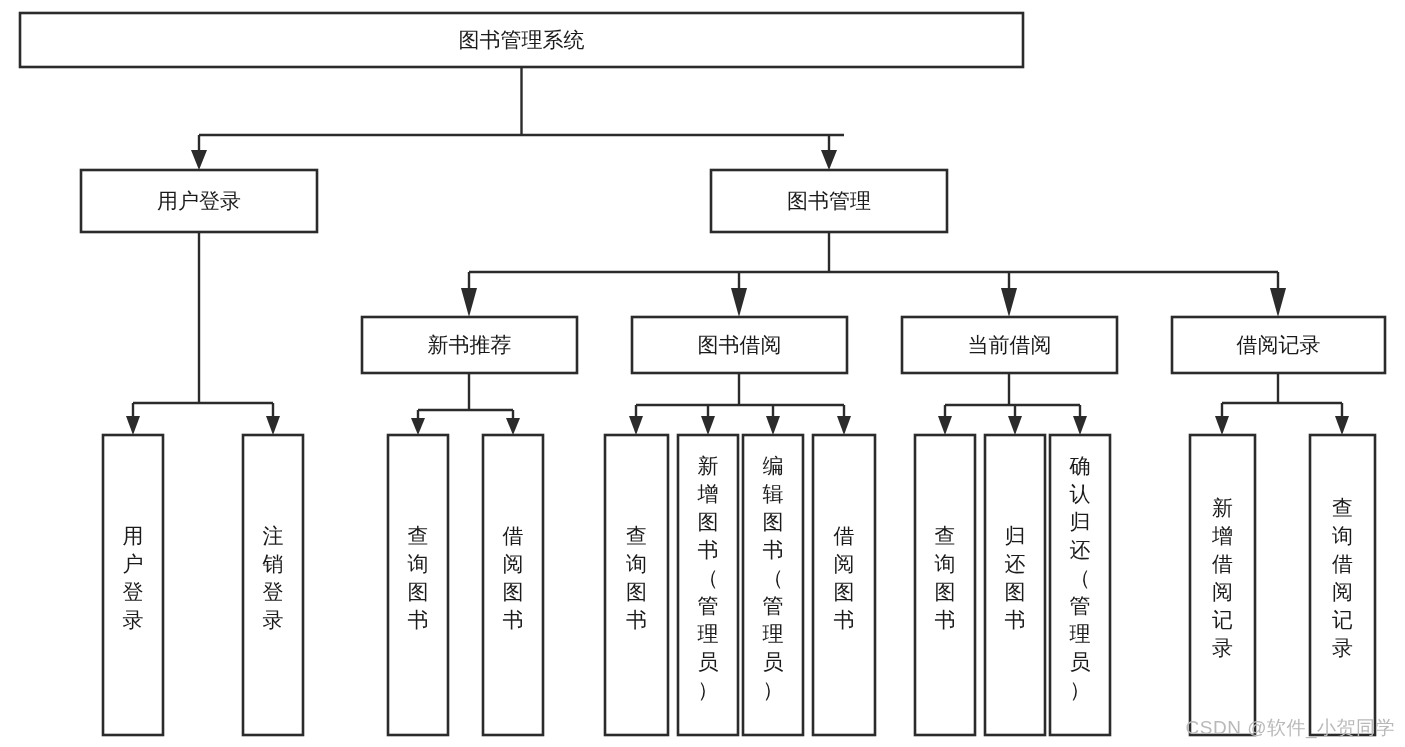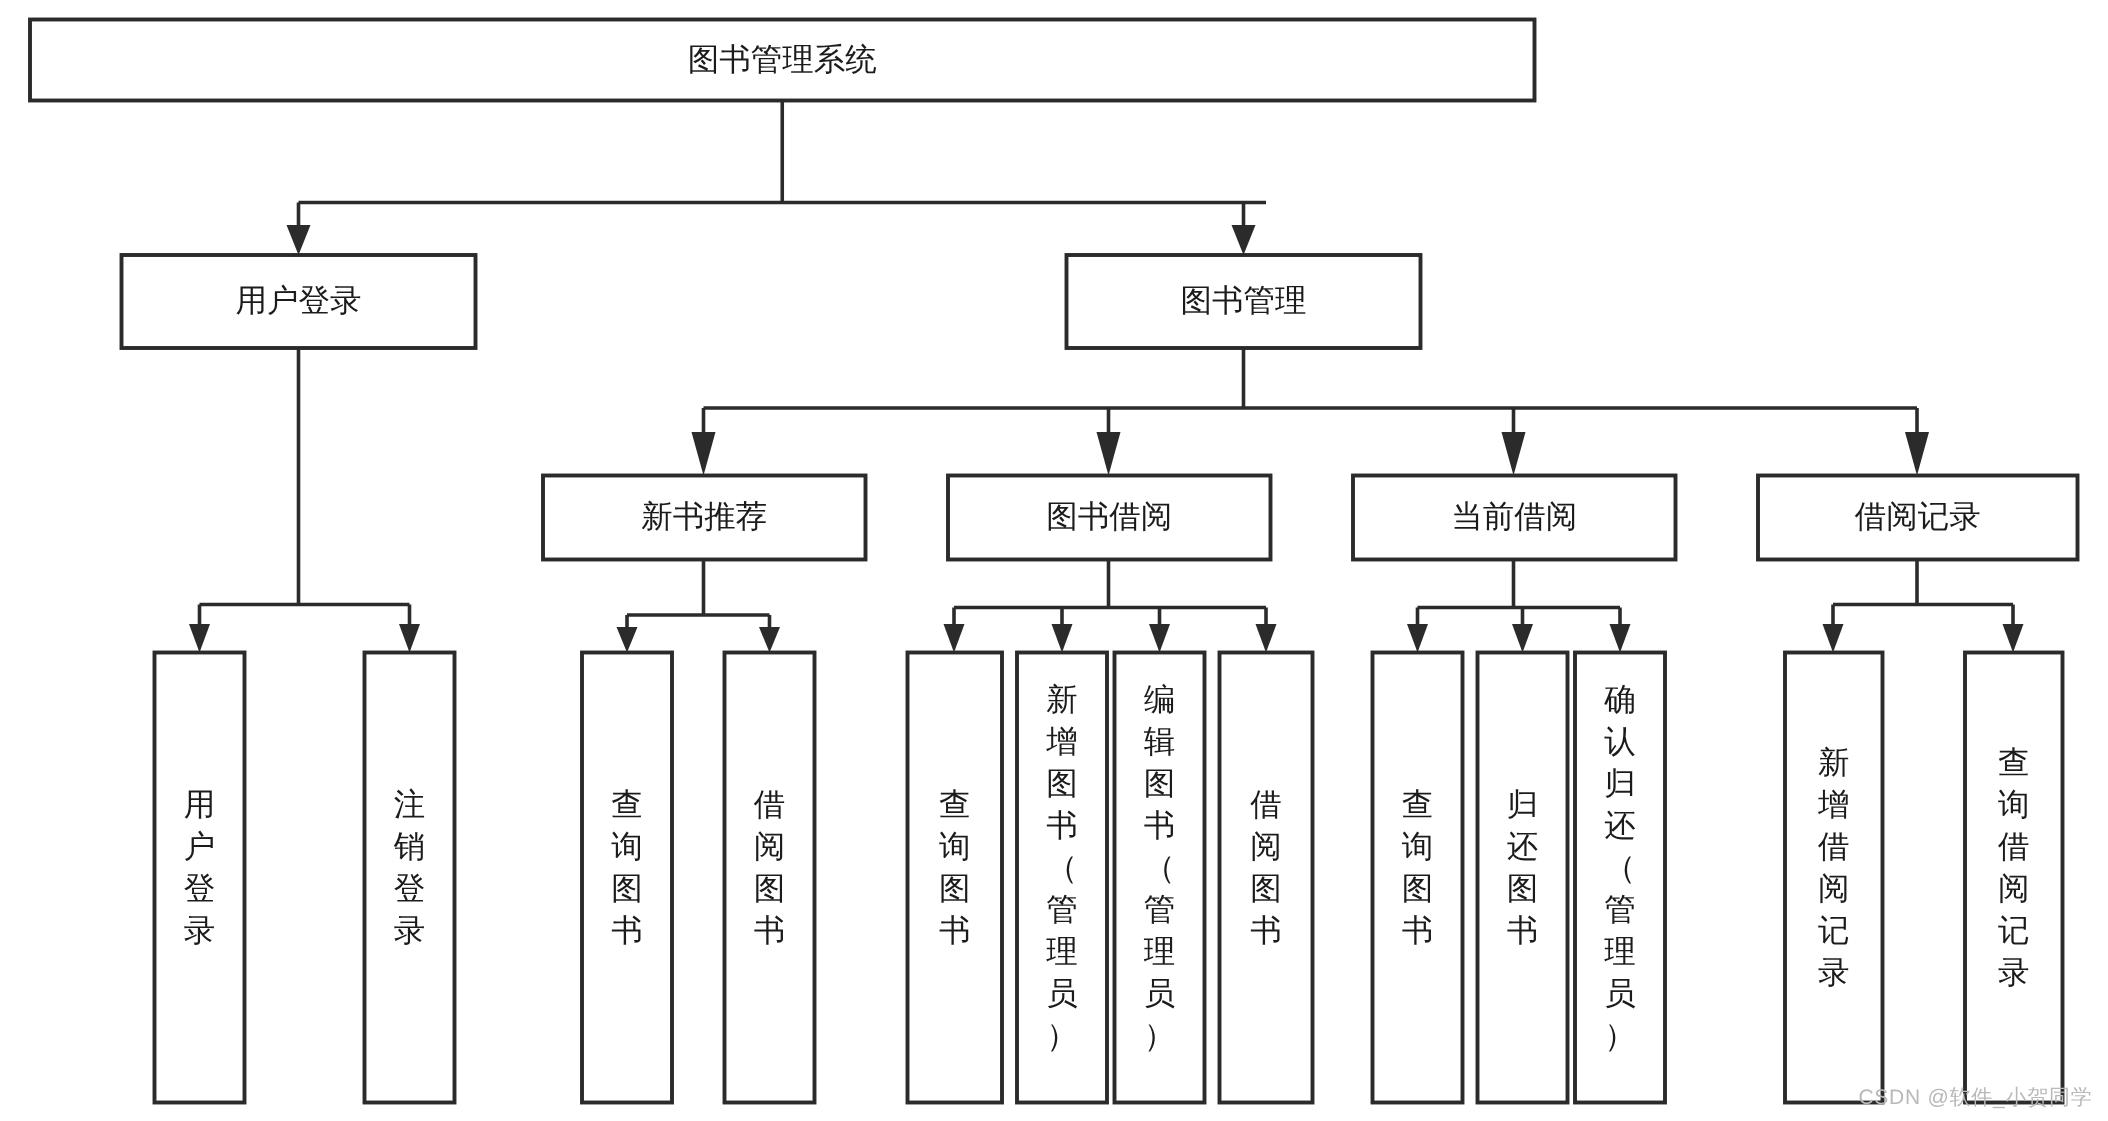--- a/index.html
+++ b/index.html
@@ -52,21 +52,21 @@
     font-family: "Liberation Sans", "DejaVu Sans", sans-serif;
     font-size: 21px;
     fill: #1b1b1b;
     text-anchor: middle;
   }
   .watermark {
     position: absolute;
     right: 10px;
     bottom: 6px;
     font-family: "Liberation Sans", "DejaVu Sans", sans-serif;
-    font-size: 14px;
+    font-size: 19px;
     color: #b9b9b9;
     letter-spacing: 0.5px;
     white-space: nowrap;
     pointer-events: none;
   }
 </style>
 </head>
 <body>
 
 <div id="diagram-root">

